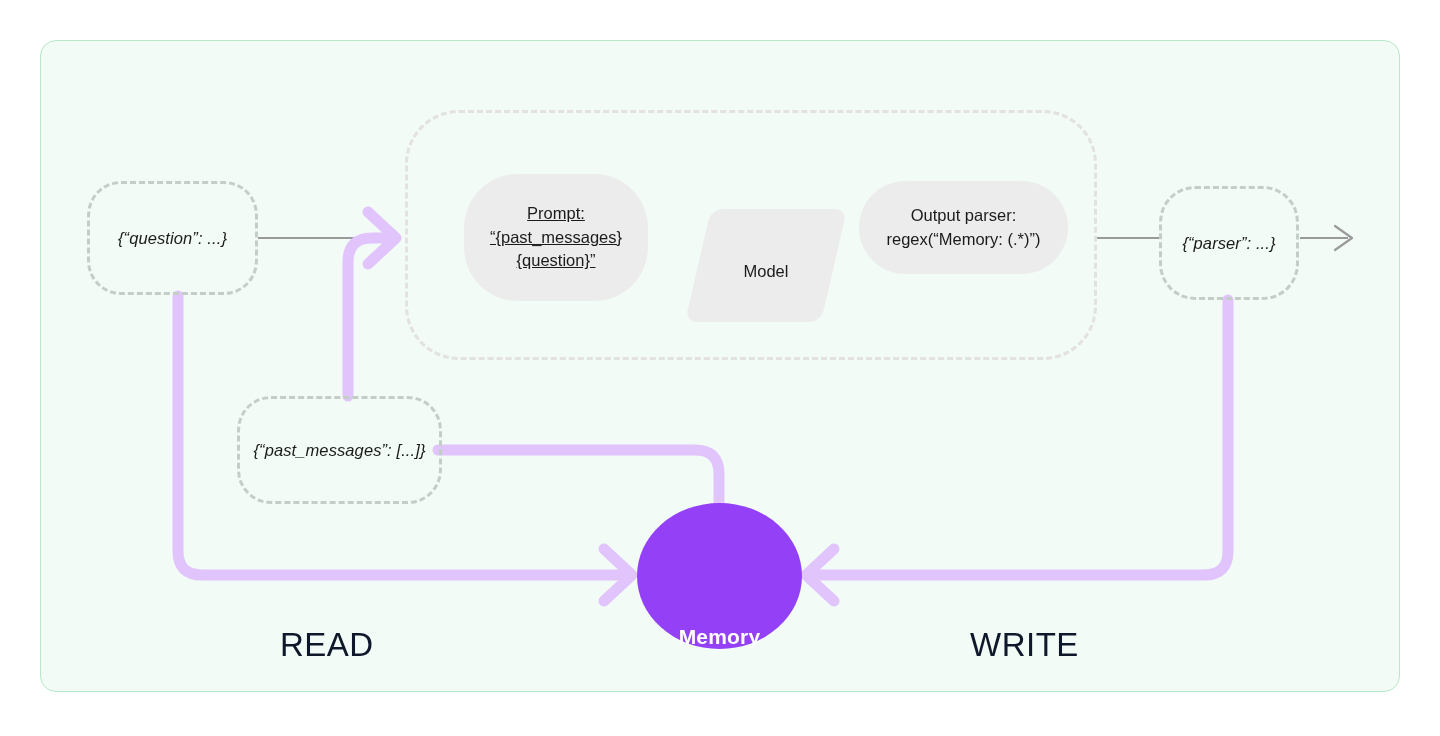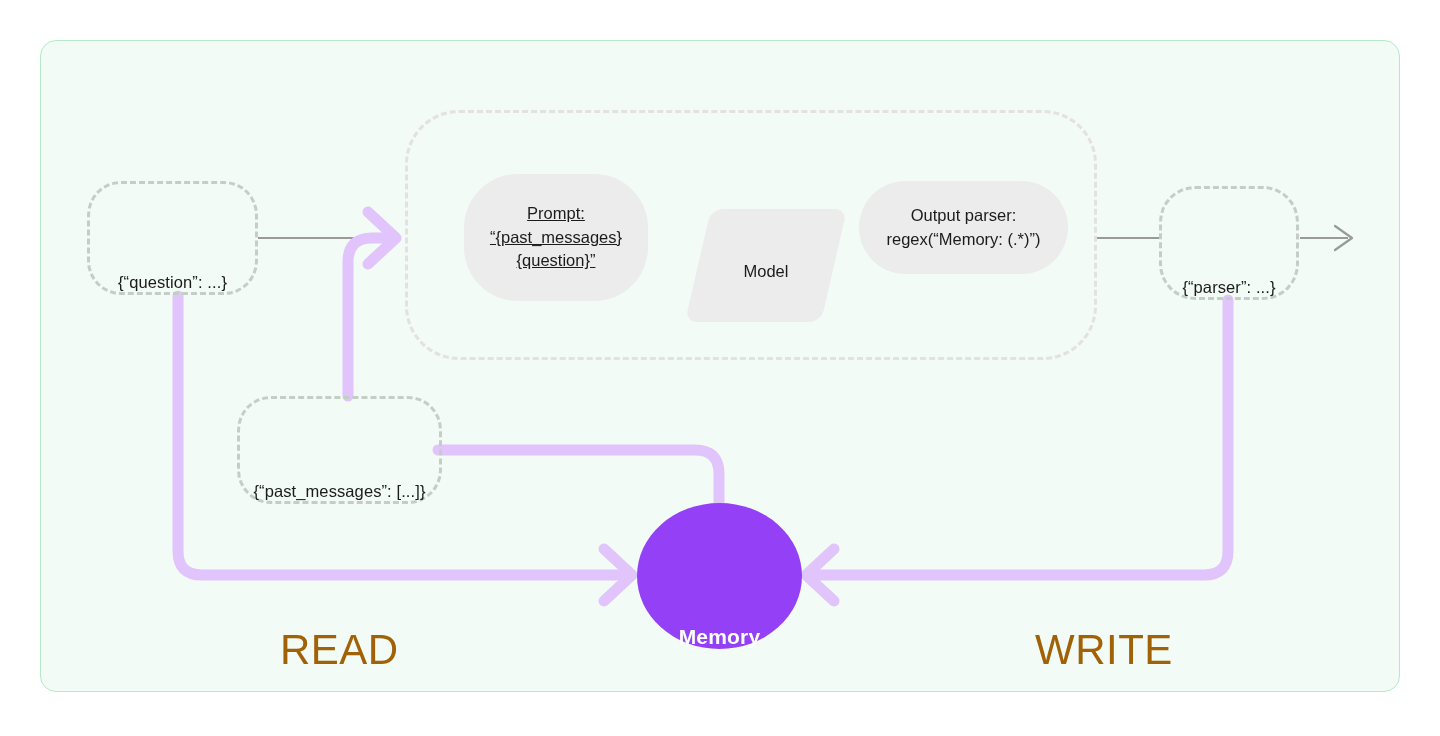--- a/index.html
+++ b/index.html
@@ -51,26 +51,27 @@
     box-sizing: border-box;
     border: 3px dashed #e3e1e2;
     border-radius: 54px;
   }
   
   .node {
     position: absolute;
     box-sizing: border-box;
     border: 3px dashed #c3cfc6;
     display: flex;
-    align-items: flex-end;
+    align-items: center;
     justify-content: center;
     color: #1b1b1b;
     font-size: 16.5px;
     letter-spacing: 0.1px;
     text-align: center;
+    font-style: italic;
   }
   .node-question {
     left: 87px;
     top: 181px;
     width: 171px;
     height: 114px;
     border-radius: 34px;
   }
   .node-past {
     left: 237px;
@@ -150,27 +151,27 @@
     align-items: flex-end;
     justify-content: center;
     color: #ffffff;
     font-size: 21px;
     font-weight: bold;
     letter-spacing: 0.2px;
   }
   
   .caption {
     position: absolute;
-    color: #a16207;
-    font-size: 42px;
+    color: #0f172a;
+    font-size: 33px;
     letter-spacing: 0.5px;
     white-space: nowrap;
   }
   .caption-read  { left: 280px; top: 626px; }
-  .caption-write { left: 1035px; top: 626px; }
+  .caption-write { left: 970px; top: 626px; }
 </style>
 </head>
 <body>
 
 <div id="canvas">
 
   <div class="outer-panel"></div>
 
   <svg id="wires" viewBox="0 0 1440 736" xmlns="http://www.w3.org/2000/svg">
 

